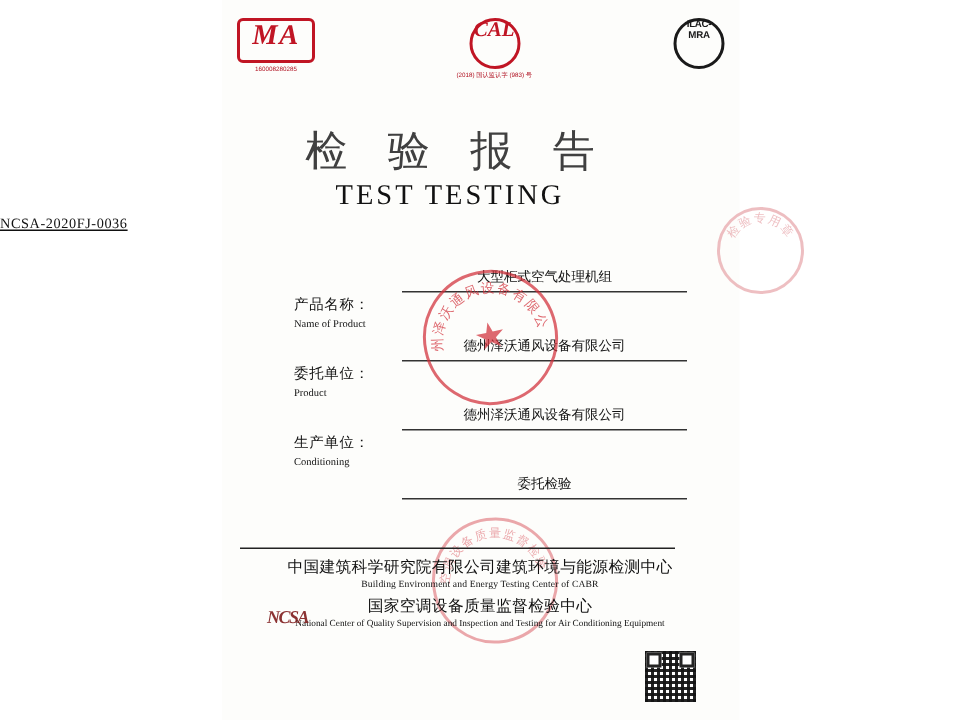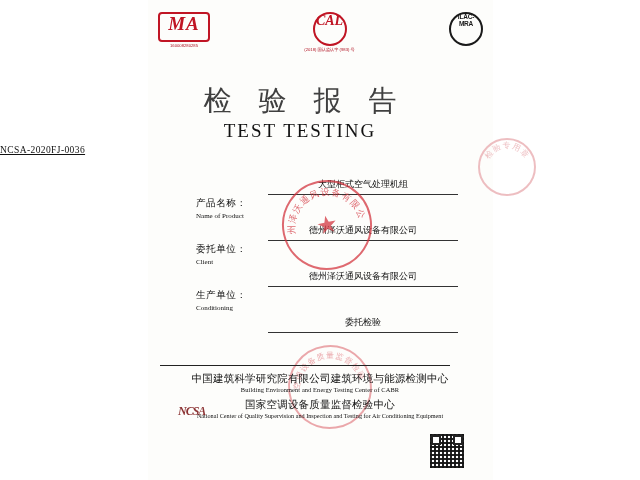--- a/index.html
+++ b/index.html
@@ -389,21 +389,21 @@
     <div class="field">
       <span class="lbl">
         <span class="lbl-cn">产品名称：</span>
         <span class="lbl-en">Name of Product</span>
       </span>
       <span class="val">大型柜式空气处理机组</span>
     </div>
     <div class="field">
       <span class="lbl">
         <span class="lbl-cn">委托单位：</span>
-        <span class="lbl-en">Client</span>
+        <span class="lbl-en">Product</span>
       </span>
       <span class="val">德州泽沃通风设备有限公司</span>
     </div>
     <div class="field">
       <span class="lbl">
         <span class="lbl-cn">生产单位：</span>
         <span class="lbl-en">Conditioning</span>
       </span>
       <span class="val">德州泽沃通风设备有限公司</span>
     </div>

